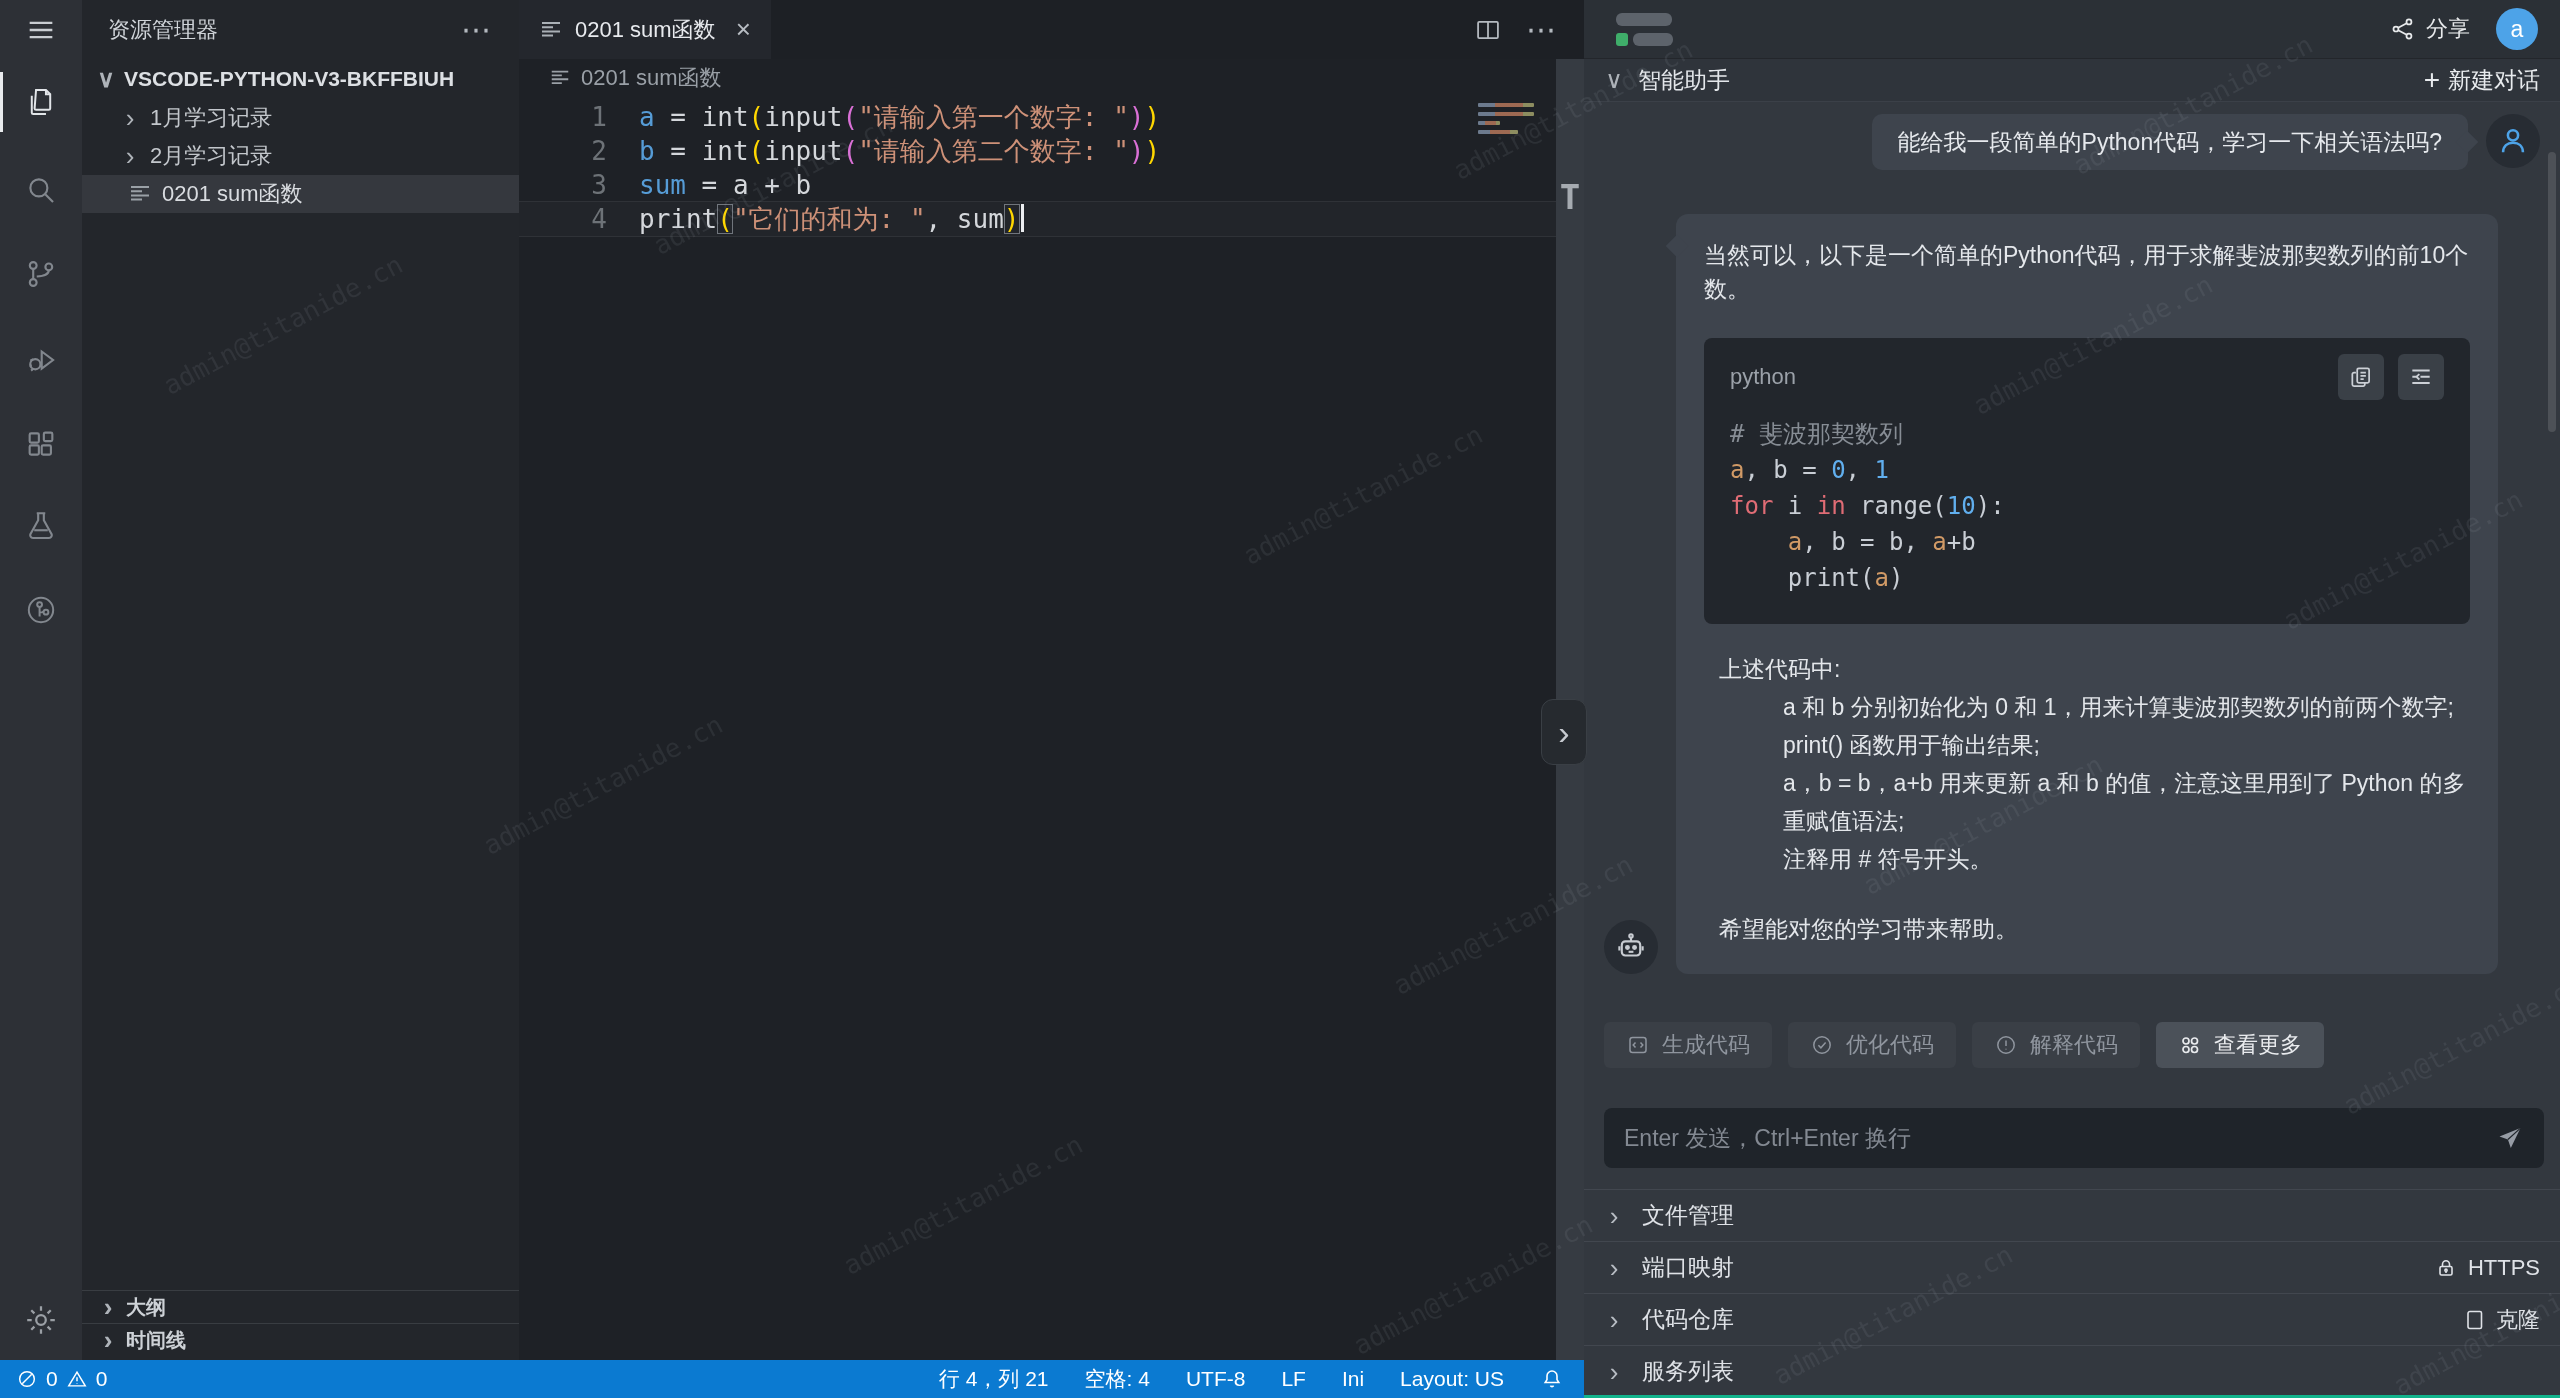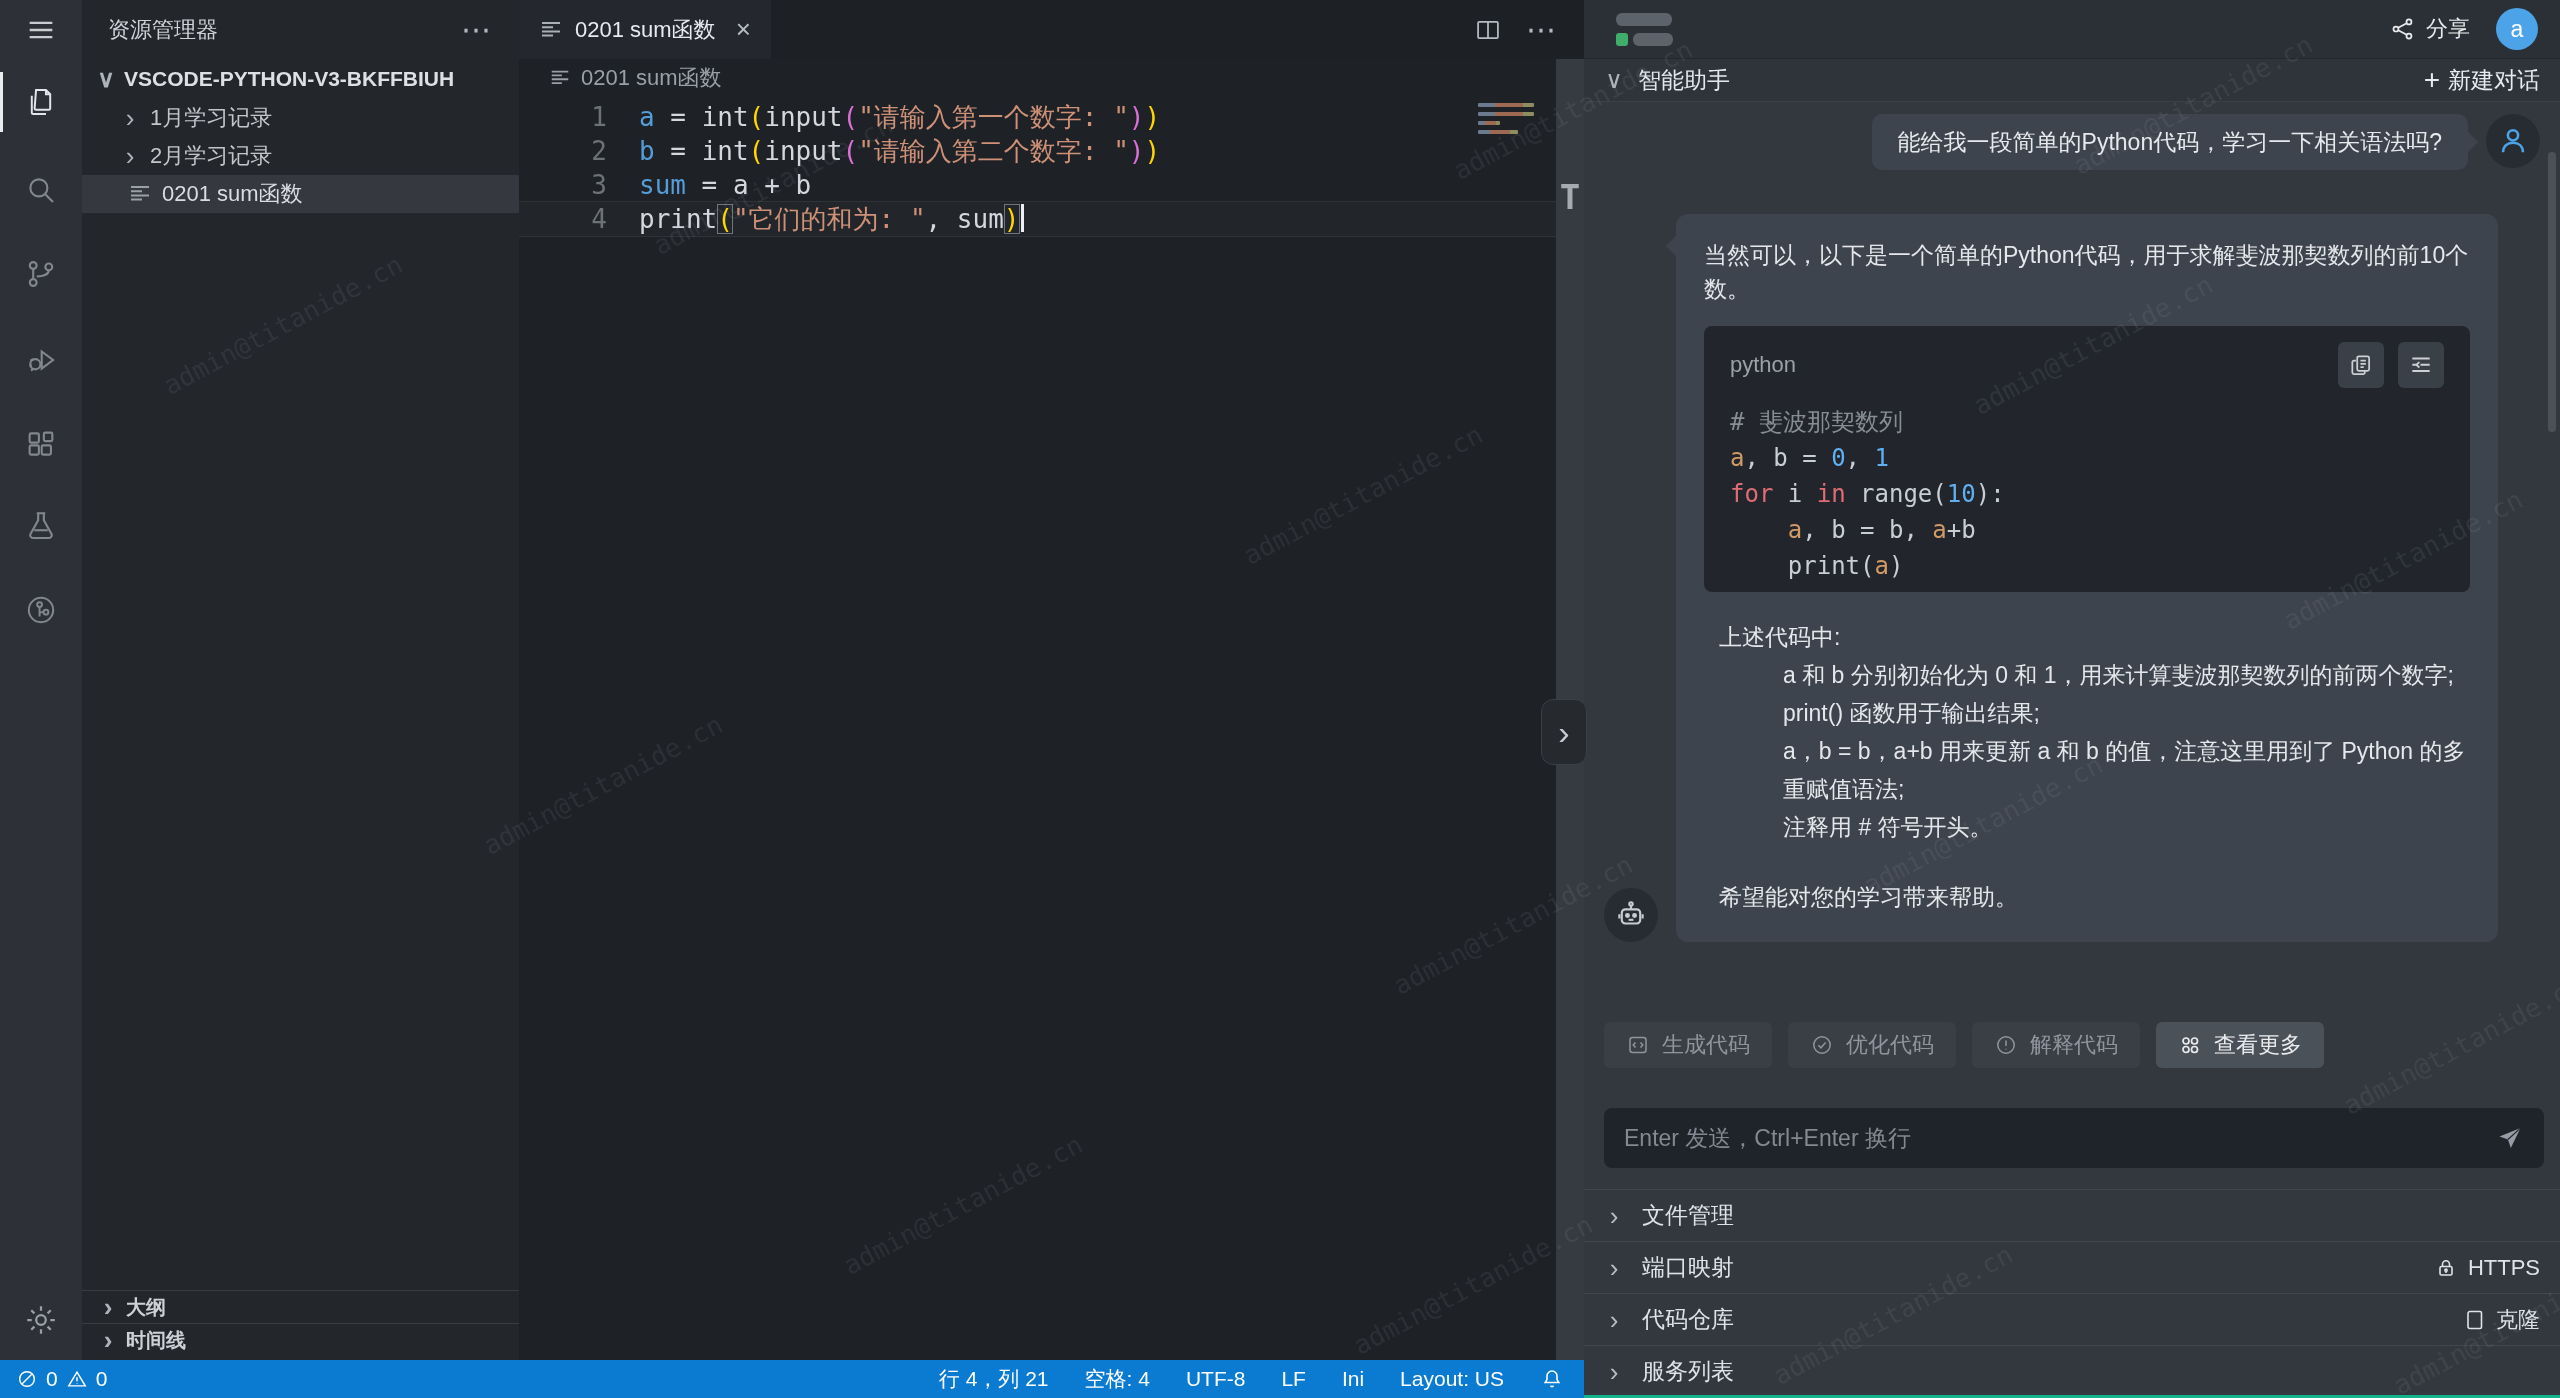--- a/index.html
+++ b/index.html
@@ -82,21 +82,21 @@
   .user-row { display:flex; justify-content:flex-end; align-items:flex-start; gap:18px;text-align:center; }
   .bubble-user { position:relative; background:#3e444d; border-radius:10px; padding:12px 26px; color:#e6e9ed; font-size:23px; line-height:32px; max-width:700px; }
   .bubble-user:after { content:""; position:absolute; right:-7px; top:20px; width:16px; height:16px; background:#3e444d; transform:rotate(45deg); }
   .chat-avatar { width:54px; height:54px; border-radius:50%; background:#272c33; flex:none; display:flex; align-items:center; justify-content:center; }
   .chat-avatar svg { width:34px; height:34px; }
   .user-ic { color:#4da3e8; }
   .robot-ic { color:#c8ccd2; }
   .ai-row { display:flex; align-items:flex-end; gap:18px; margin-top:44px; }
   .bubble-ai { position:relative; background:#3e444d; border-radius:12px; padding:24px 28px 26px; width:822px; color:#e4e7eb; font-size:23px; line-height:34px; }
   .bubble-ai:before { content:""; position:absolute; left:-7px; top:24px; width:16px; height:16px; background:#3e444d; transform:rotate(45deg); }
-  .codeblock { margin-top:20px; background:#22262c; border-radius:8px; padding:16px 26px 8px; }
+  .codeblock { margin-top:32px; background:#22262c; border-radius:8px; padding:16px 26px 28px; }
   .cb-head { display:flex; align-items:center; color:#9ba1a9; font-size:22px; }
   .cb-actions { margin-left:auto; display:flex; gap:14px; }
   .cb-btn { width:46px; height:46px; border-radius:6px; background:#3a4047; display:flex; align-items:center; justify-content:center; color:#ccd0d6; border:none; }
   .cb-btn svg { width:26px; height:26px; }
   .cb-code { margin-top:16px; font-family:"DejaVu Sans Mono", monospace; font-size:24px; line-height:36px; }
   .cb-code > div { white-space:pre; }
   .tk-cm { color:#878d95; } .tk-ov { color:#d19a66; } .tk-kw { color:#e06c75; } .tk-num { color:#61afef; } .tk-cfg { color:#c9ced5; }
   .expl { margin-top:26px; line-height:38px;margin-left:15px; }
   .expl-items { padding-left:64px; }
   .closing { margin-top:32px; }

